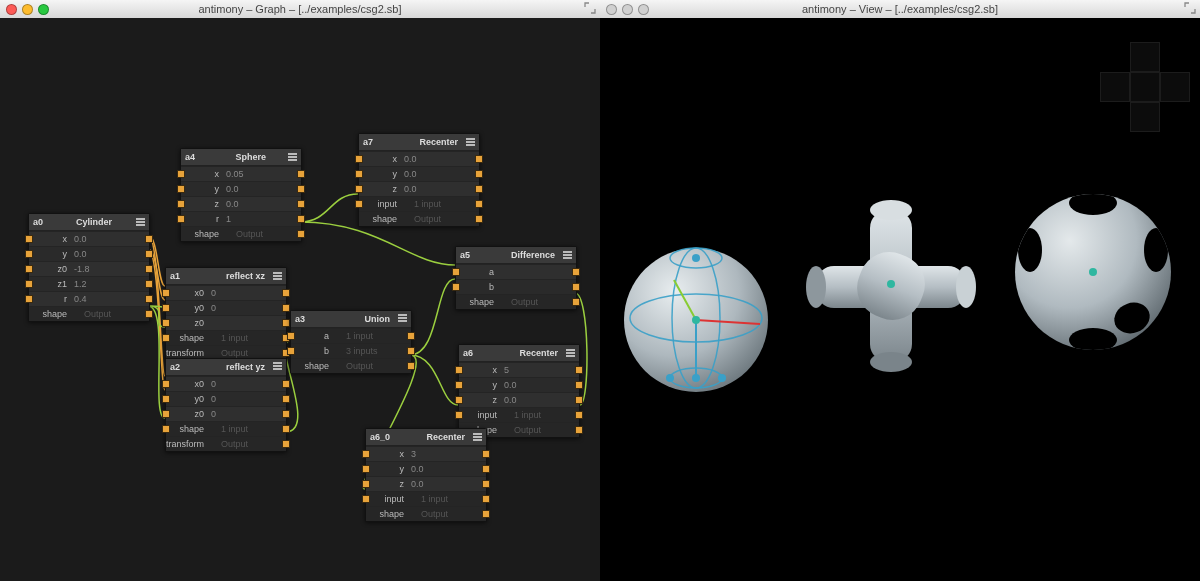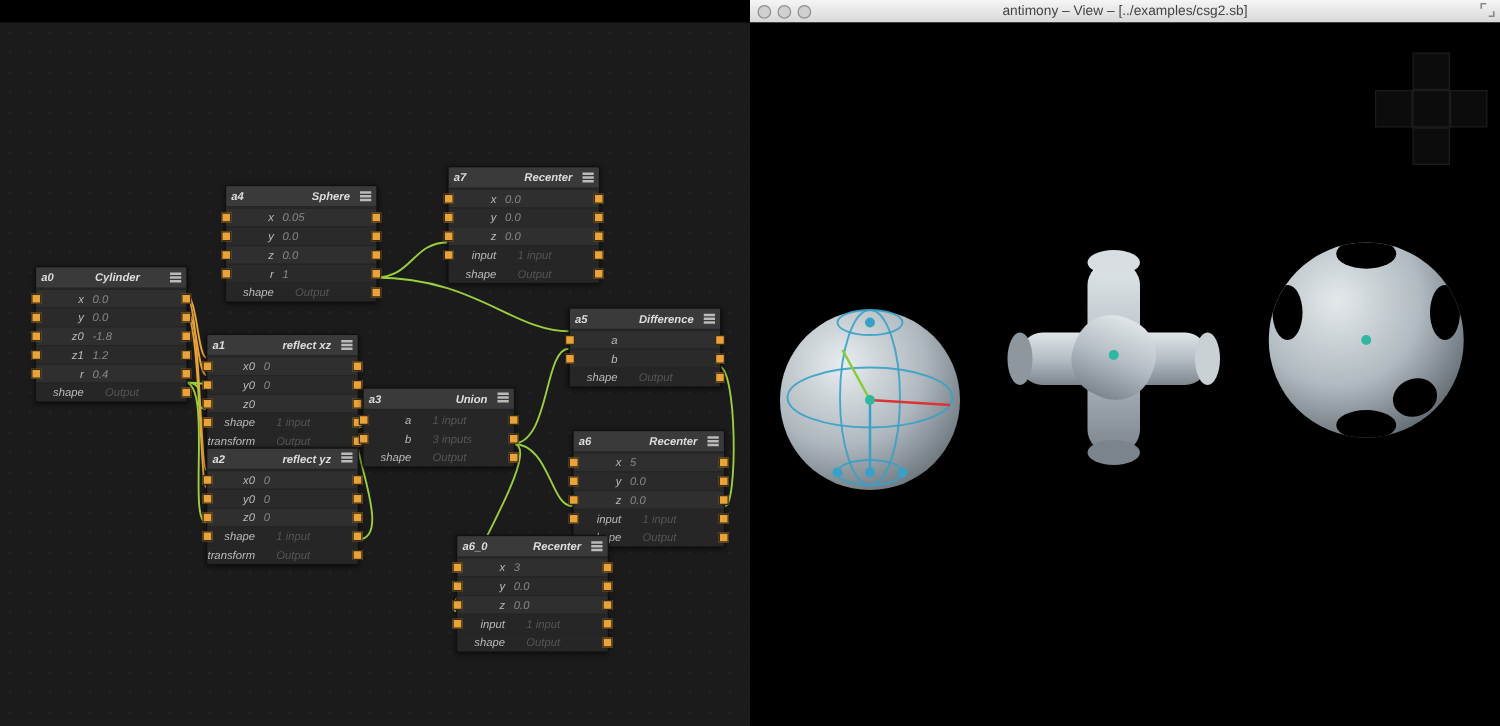--- a/index.html
+++ b/index.html
@@ -66,21 +66,20 @@
     background:#000;
   }
   
   .node{
     position:absolute;
     background:#2a2a2a;
     border:1px solid #111;
     border-radius:2px;
     box-shadow:0 1px 4px rgba(0,0,0,0.6);
     width:120px;
-    font-style:italic;
   }
   .node-header{
     height:16px;
     background:#3a3a3a;
     display:flex;
     align-items:center;
     justify-content:space-between;
     padding:0 4px;
     border-bottom:1px solid #222;
     cursor:move;
@@ -116,20 +115,31 @@
     position:absolute; right:10px; top:24px; width:90px;height:90px;
   }
   .navcube .sq{position:absolute;width:28px;height:28px;background:rgba(200,200,200,0.06);border:1px solid rgba(120,120,120,0.15);}
 </style>
 </head>
 <body>
 
 <div class="workspace">
 
   <div class="pane">
+    <div class="titlebar">
+      <div class="traffic">
+        <div class="tl-dot tl-red"></div>
+        <div class="tl-dot tl-yellow"></div>
+        <div class="tl-dot tl-green"></div>
+      </div>
+      <div class="title">antimony – Graph – [../examples/csg2.sb]</div>
+      <svg class="corner" viewBox="0 0 12 12">
+          <path d="M1 5 L1 1 L5 1 M7 11 L11 11 L11 7" stroke="#888" stroke-width="1.3" fill="none"></path>
+        </svg>
+    </div>
     <div class="graph-canvas">
       <svg class="wires" viewBox="0 0 600 563">
 
         <path class="wire-o" d="M148 217 C158 217 158 268 165 268"></path>
         <path class="wire-o" d="M148 231 C158 231 158 282 165 282"></path>
         <path class="wire-o" d="M148 217 C160 217 160 358 165 358"></path>
         <path class="wire-o" d="M148 231 C160 231 160 372 165 372"></path>
 
         <path class="wire-g" d="M148 288 C170 288 150 309 165 309"></path>
         <path class="wire-g" d="M148 288 C200 288 230 323 290 323"></path>
@@ -194,21 +204,21 @@
             </div>
             <div class="row alt v">
               <div class="lbl">shape</div>
               <div class="val" style="color: rgb(85, 85, 85);">Output</div>
               <div class="port out"></div>
             </div>
           </div>
           <div class="node" style="left: 180px; top: 130px;">
             <div class="node-header">
               <span class="nid">a4</span>
-              <span style="display:flex;align-items:center;gap:4px">
+              <span style="display:flex;align-items:center;gap:18px">
                 <span class="ntitle">Sphere</span>
                 <span class="hamb">
                   <span></span>
                   <span></span>
                   <span></span>
                 </span>
               </span>
             </div>
             <div class="row">
               <div class="port in"></div>

